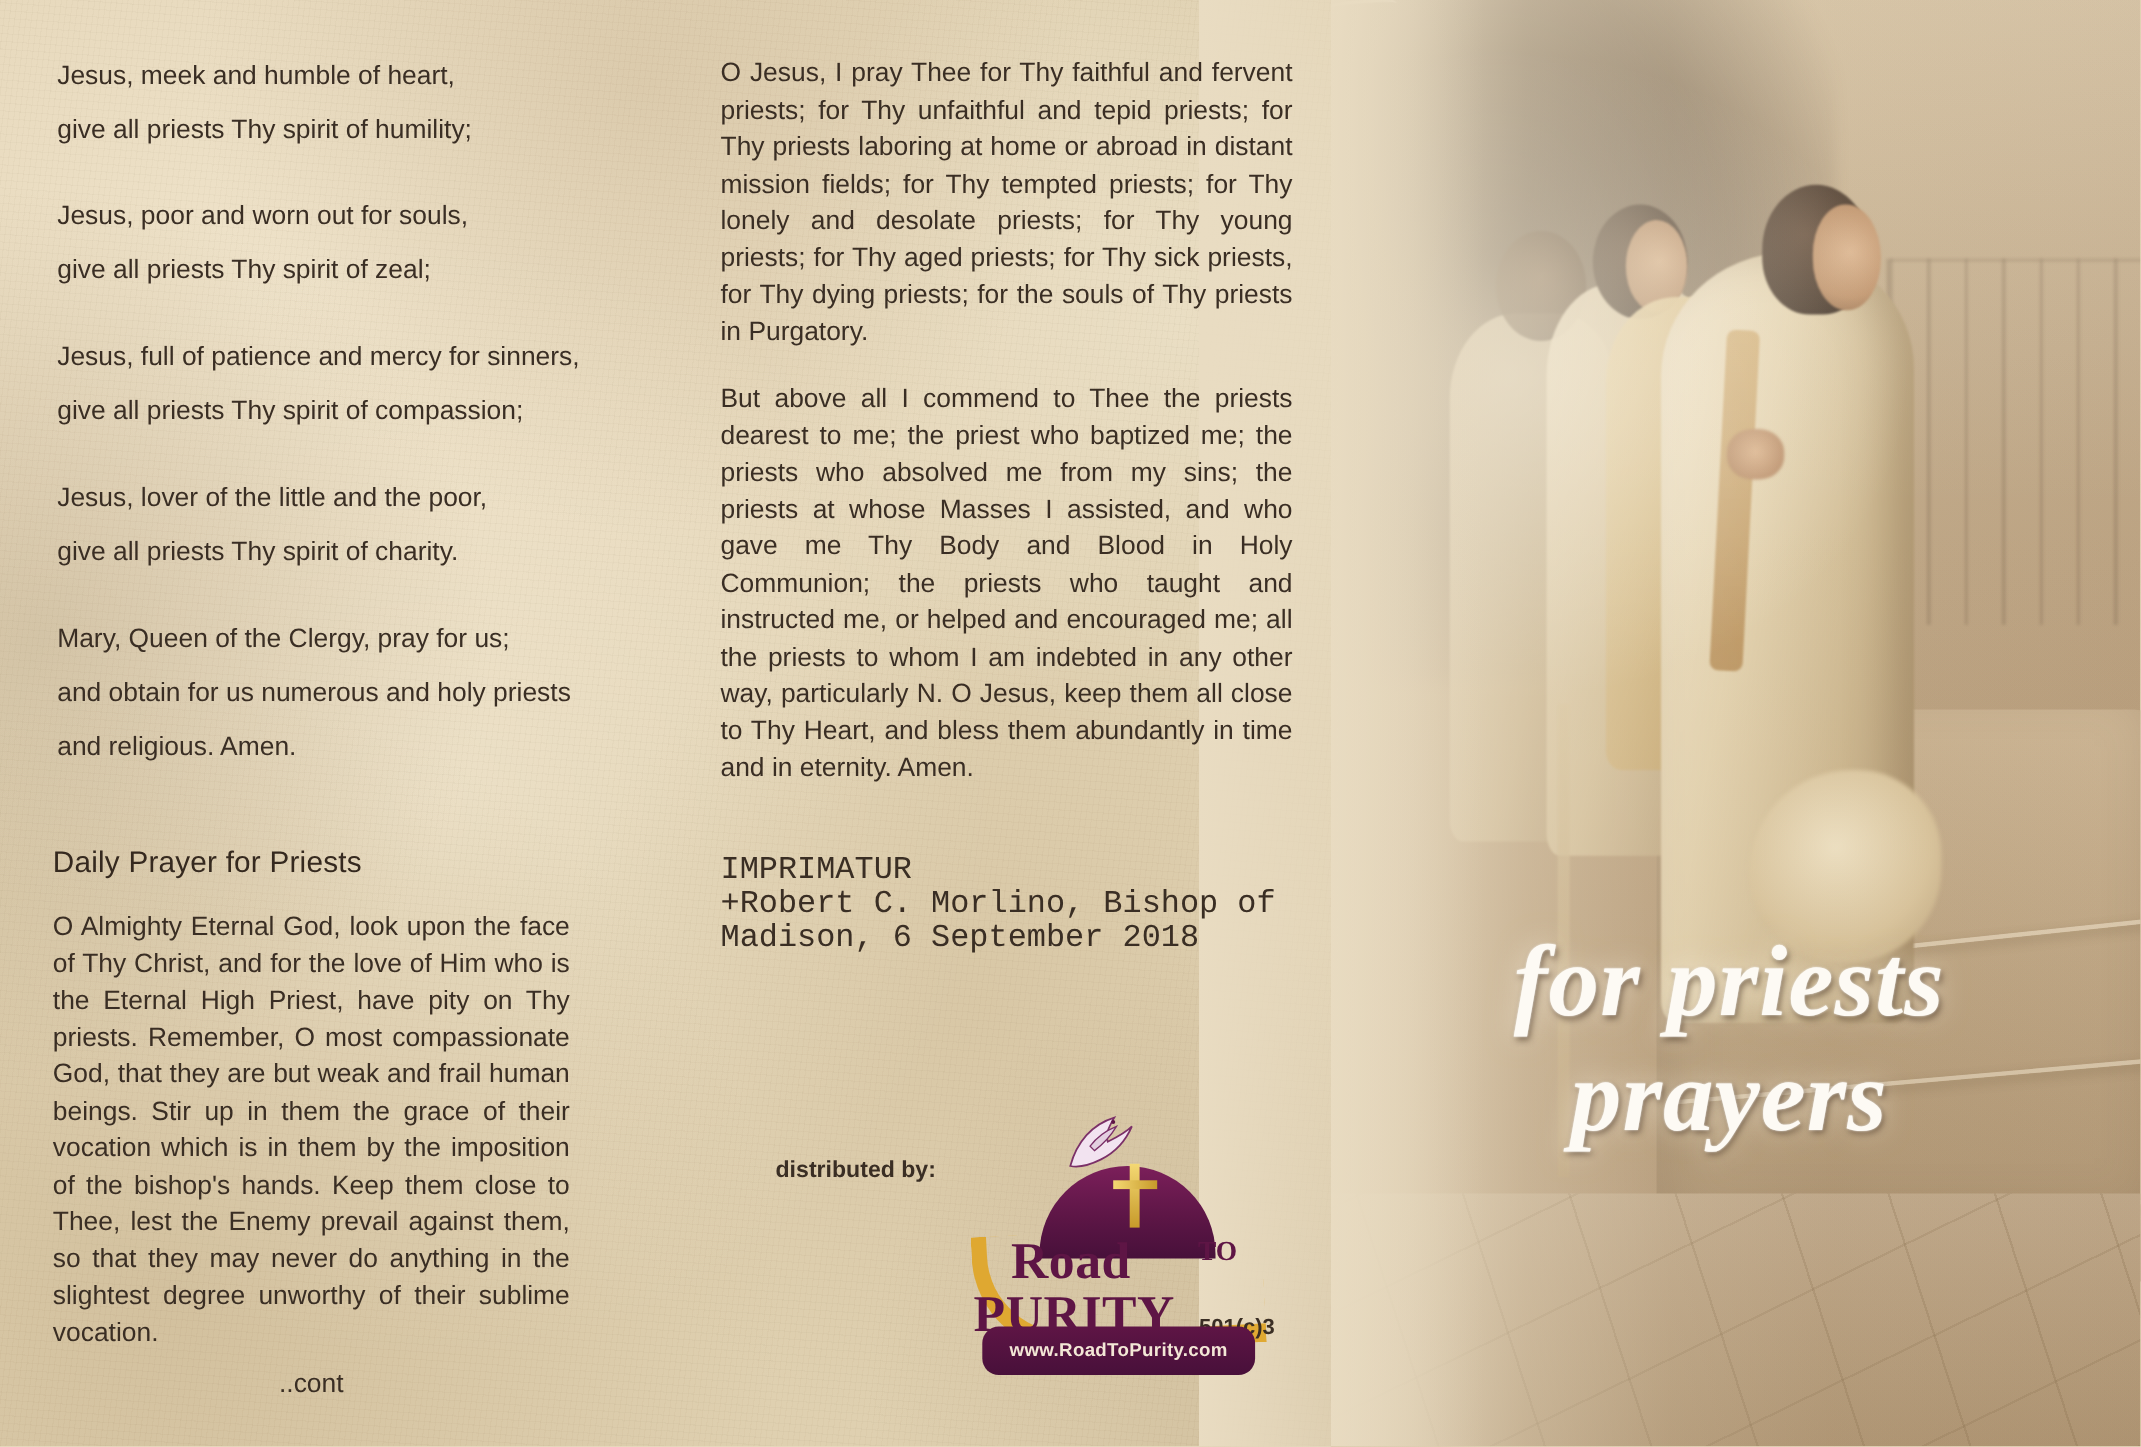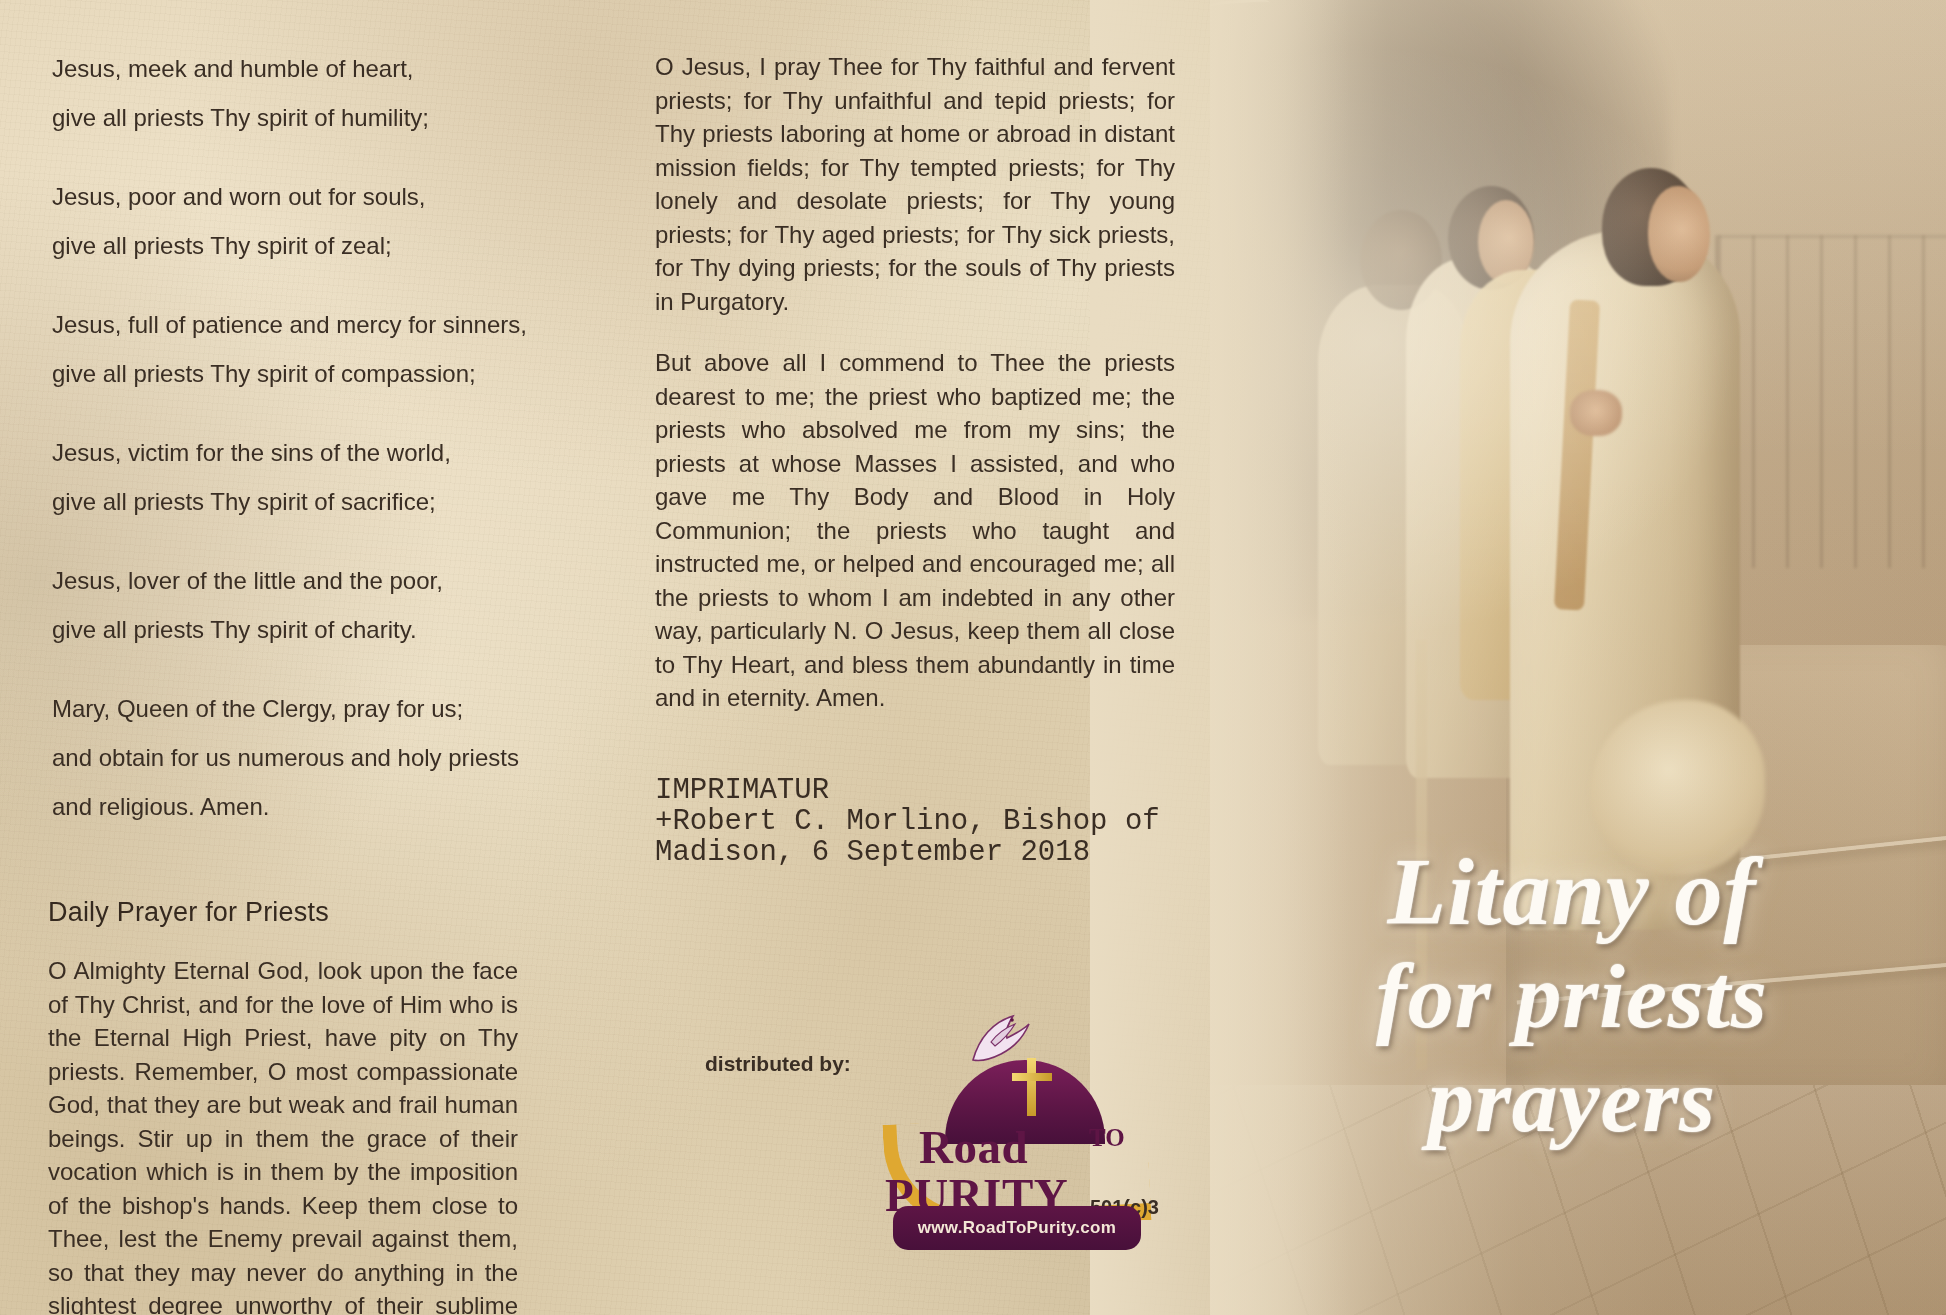--- a/index.html
+++ b/index.html
@@ -473,22 +473,20 @@
   <div class="page-feather"></div>
 
   <div class="col col-left">
 
     <p class="verse">Jesus, meek and humble of heart,
 give all priests Thy spirit of humility;</p>
     <p class="verse">Jesus, poor and worn out for souls,
 give all priests Thy spirit of zeal;</p>
     <p class="verse">Jesus, full of patience and mercy for sinners,
 give all priests Thy spirit of compassion;</p>
-    <p class="verse">Jesus, victim for the sins of the world,
-give all priests Thy spirit of sacrifice;</p>
     <p class="verse">Jesus, lover of the little and the poor,
 give all priests Thy spirit of charity.</p>
     <p class="verse">Mary, Queen of the Clergy, pray for us;
 and obtain for us numerous and holy priests
 and religious. Amen.</p>
 
     <h2 class="section-title daily-title">Daily Prayer for Priests</h2>
     <p class="para para-last">O Almighty Eternal God, look upon the face of Thy Christ, and for the love of Him who is the Eternal High Priest, have pity on Thy priests. Remember, O most compassionate God, that they are but weak and frail human beings. Stir up in them the grace of their vocation which is in them by the imposition of the bishop's hands. Keep them close to Thee, lest the Enemy prevail against them, so that they may never do anything in the slightest degree unworthy of their sublime vocation.</p>
     <div class="cont">..cont</div>
   </div>
@@ -520,18 +518,17 @@
       <div class="logo-purity">PURITY</div>
       <div class="logo-501">501(c)3</div>
 
       <div class="logo-url-bar">
         <span class="logo-url">www.RoadToPurity.com</span>
       </div>
     </div>
   </div>
 
   <div class="cover-title">
-    <span class="line line1">Litany of</span>
     <span class="line">for priests</span>
     <span class="line">prayers</span>
   </div>
 
 </div>
 
 </body></html>

